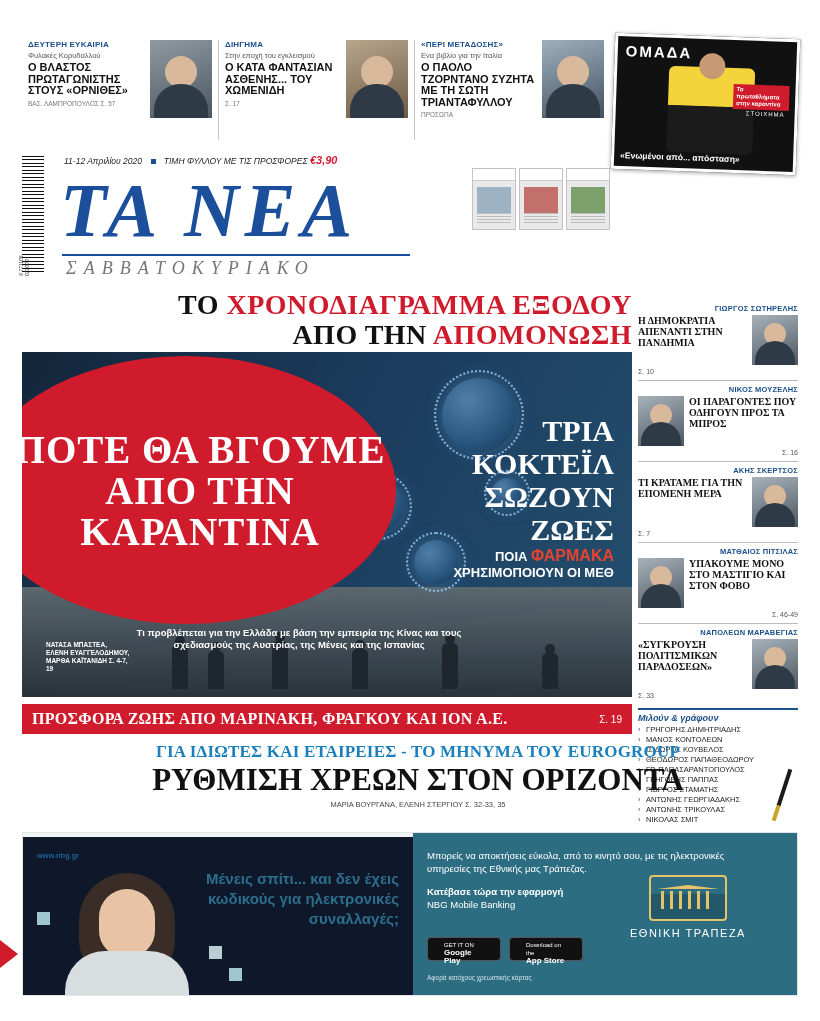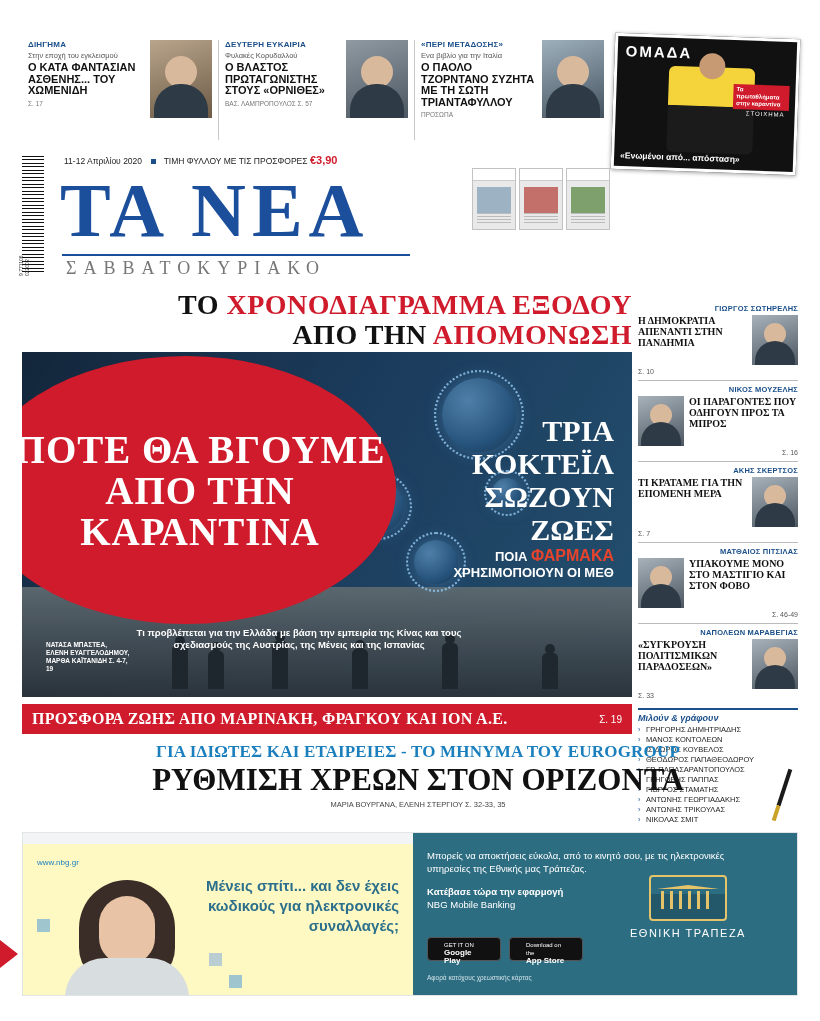--- a/index.html
+++ b/index.html
@@ -75,21 +75,21 @@
   }
   .omada-badge {
     position:absolute; right:6px; top:44px; background:#cf1b2b; color:#fff;
     font-size:6px; padding:2px 3px; line-height:7px; font-weight:bold; width:56px;
   }
   .omada-tag {
     position:absolute; right:10px; top:70px; color:#fff; font-size:6px; letter-spacing:1px;
   }
 
   
-  .masthead { position:absolute; left:22px; top:150px; width:776px; height:130px; }
+  .masthead { position:absolute; left:22px; top:150px; width:776px; height:130px;font-style:italic; }
   .dateline {
     position:absolute; left:42px; top:4px; font-size:8.5px; color:#222;
   }
   .dateline .sq { display:inline-block;width:5px;height:5px;background:#1a4f8a;margin:0 5px 0 7px;}
   .price { color:#cf1b2b; font-weight:bold; font-size:11px; }
   .logo {
     position:absolute; left:38px; top:22px;
     font-family:"Liberation Serif", serif;
     font-size:76px; font-weight:bold; color:#1b4f9c; letter-spacing:6px;
     line-height:76px;
@@ -232,21 +232,21 @@
     position:absolute; right:22px; top:26px; width:4px; height:54px;
     background:linear-gradient(180deg,#1a1a1a 0 70%,#c9a227 70% 100%);
     transform:rotate(18deg);
   }
 
   
   .ad {
     position:absolute; left:22px; top:832px; width:776px; height:164px;
     background:#f2f4f5; overflow:hidden; border:1px solid #e2e5e6;
   }
-  .ad-left { position:absolute; left:0; top:11px; width:390px; height:100%; background:#fef9c3; }
+  .ad-left { position:absolute; left:0; top:4px; width:390px; height:100%; background:#0f172a; }
   .ad-url { position:absolute; left:14px; top:14px; font-size:8px; color:#1b7fbe; }
   .ad-claim {
     position:absolute; right:14px; top:32px; width:205px; text-align:right;
     color:#2b6f8c; font-size:15px; line-height:20px; font-weight:bold;
   }
   .ad-woman {
     position:absolute; left:34px; bottom:0; width:140px; height:130px;
   }
   .ad-woman .hair { position:absolute; left:22px; top:4px; width:96px; height:104px; background:#3a2c26; border-radius:48px 48px 36px 36px;}
   .ad-woman .fc { position:absolute; left:42px; top:20px; width:56px; height:68px; background:#e8c3a6; border-radius:28px 28px 26px 26px;}
@@ -288,39 +288,39 @@
 </style>
 </head>
 <body>
 
 <div class="page">
 
   <div class="teaser-strip">
 
     <div class="teaser">
       <div class="teaser-txt">
+        <div class="teaser-kicker">ΔΕΥΤΕΡΗ ΕΥΚΑΙΡΙΑ</div>
+        <div class="teaser-sub">Φυλακές Κορυδαλλού</div>
+        <div class="teaser-head">Ο ΒΛΑΣΤΟΣ ΠΡΩΤΑΓΩΝΙΣΤΗΣ ΣΤΟΥΣ «ΟΡΝΙΘΕΣ»</div>
+        <div class="teaser-foot">ΒΑΣ. ΛΑΜΠΡΟΠΟΥΛΟΣ Σ. 57</div>
+      </div>
+      <div class="teaser-photo">
+        <div class="face"></div>
+        <div class="body-sh"></div>
+      </div>
+    </div>
+
+    <div class="teaser">
+      <div class="teaser-txt">
         <div class="teaser-kicker">ΔΙΗΓΗΜΑ</div>
         <div class="teaser-sub">Στην εποχή του εγκλεισμού</div>
         <div class="teaser-head">Ο ΚΑΤΑ ΦΑΝΤΑΣΙΑΝ ΑΣΘΕΝΗΣ... ΤΟΥ ΧΩΜΕΝΙΔΗ</div>
         <div class="teaser-foot">Σ. 17</div>
       </div>
       <div class="teaser-photo p2">
-        <div class="face"></div>
-        <div class="body-sh"></div>
-      </div>
-    </div>
-
-    <div class="teaser">
-      <div class="teaser-txt">
-        <div class="teaser-kicker">ΔΕΥΤΕΡΗ ΕΥΚΑΙΡΙΑ</div>
-        <div class="teaser-sub">Φυλακές Κορυδαλλού</div>
-        <div class="teaser-head">Ο ΒΛΑΣΤΟΣ ΠΡΩΤΑΓΩΝΙΣΤΗΣ ΣΤΟΥΣ «ΟΡΝΙΘΕΣ»</div>
-        <div class="teaser-foot">ΒΑΣ. ΛΑΜΠΡΟΠΟΥΛΟΣ Σ. 57</div>
-      </div>
-      <div class="teaser-photo">
         <div class="face"></div>
         <div class="body-sh"></div>
       </div>
     </div>
 
     <div class="teaser">
       <div class="teaser-txt">
         <div class="teaser-kicker">«ΠΕΡΙ ΜΕΤΑΔΟΣΗΣ»</div>
         <div class="teaser-sub">Ενα βιβλίο για την Ιταλία</div>
         <div class="teaser-head">Ο ΠΑΟΛΟ ΤΖΟΡΝΤΑΝΟ ΣΥΖΗΤΑ ΜΕ ΤΗ ΣΩΤΗ ΤΡΙΑΝΤΑΦΥΛΛΟΥ</div>

